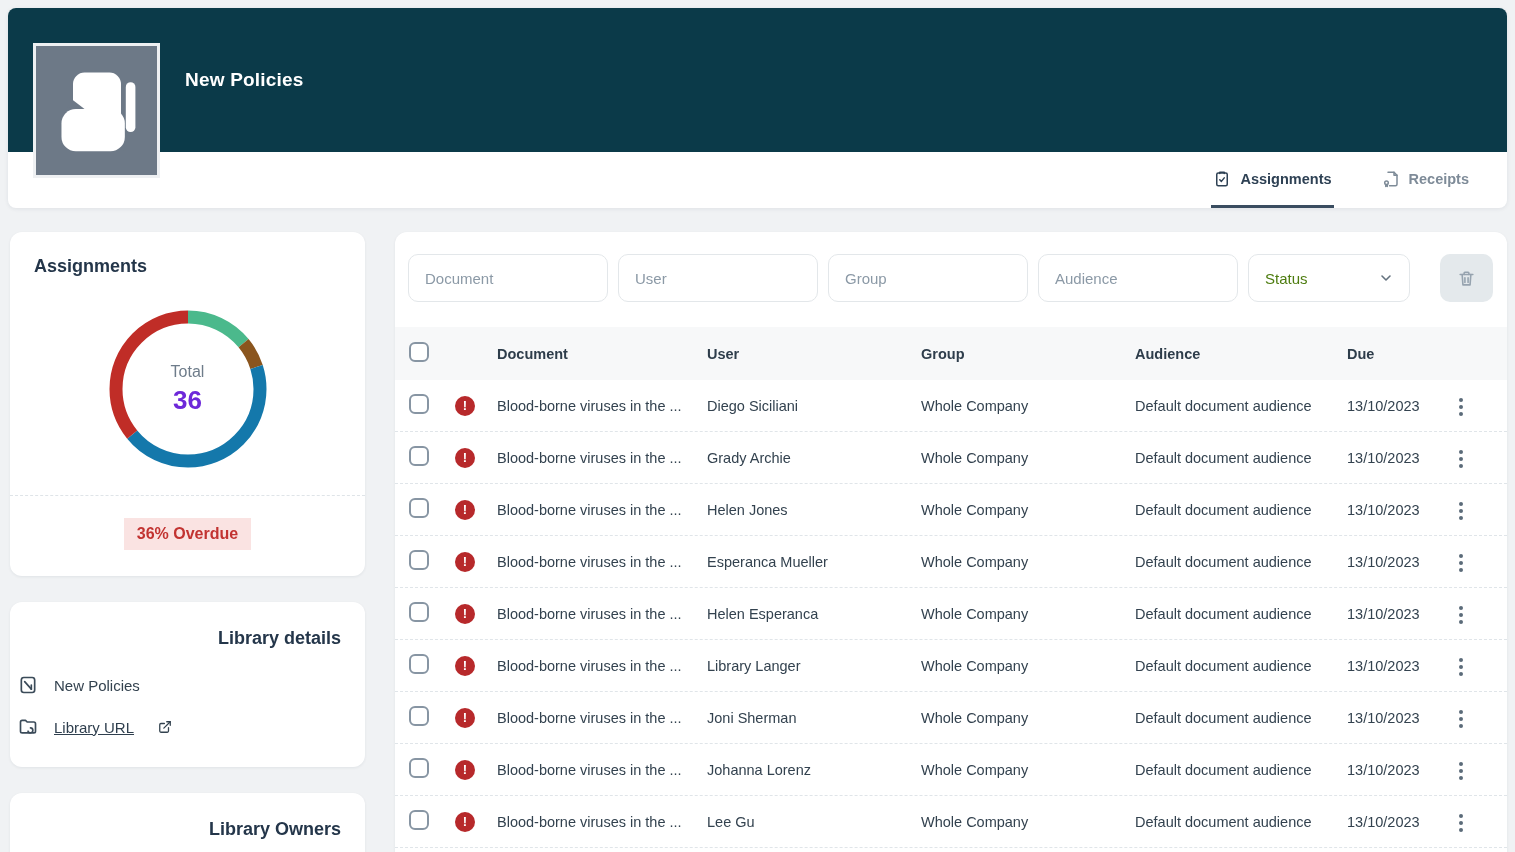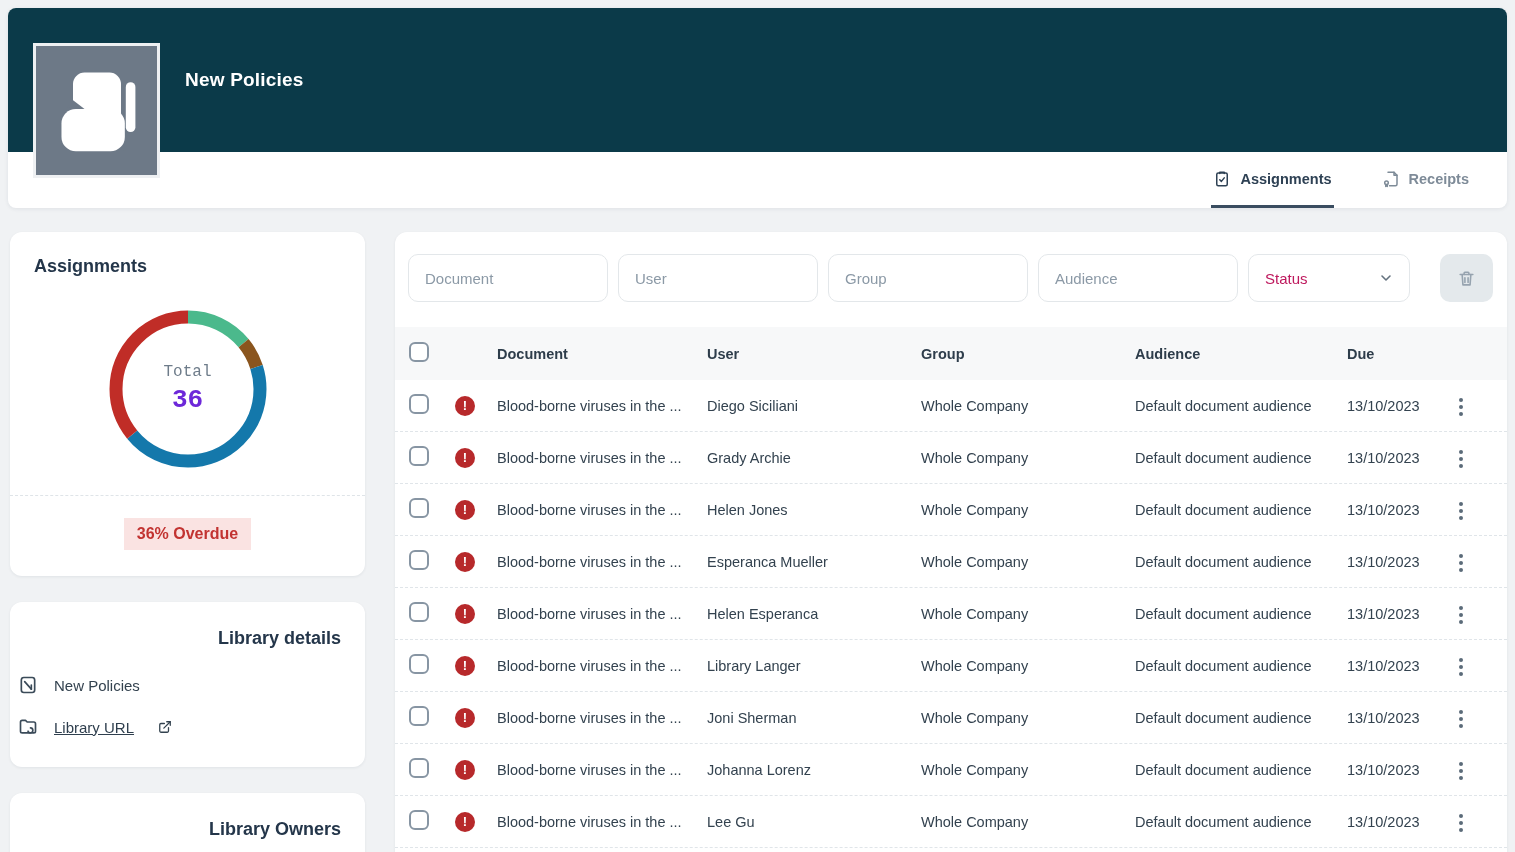--- a/index.html
+++ b/index.html
@@ -79,21 +79,20 @@
     color:#24364a;
   }
 
   
   .assign-card { padding:24px 24px 20px 24px; }
   .donut-wrap { position:relative; width:160px; height:160px; margin:32px auto 26px auto; }
   .donut-center {
     position:absolute; inset:0;
     display:flex; flex-direction:column; align-items:center; justify-content:center;
     gap:4px;
-    font-family:Liberation Mono, monospace;
   }
   .donut-center .lbl { color:#6e7c8a; font-size:16px; }
   .donut-center .val { color:#6d28d9; font-size:26px; font-weight:700; }
   .assign-divider { border-top:1px dashed #dfe4e8; margin:0 -24px 22px -24px; }
   .badge-row { display:flex; justify-content:center; padding-bottom:6px; }
   .overdue-badge {
     background:#fae3e2;
     color:#c23331;
     font-size:16px; font-weight:700;
     padding:7px 13px;
@@ -132,21 +131,21 @@
     outline:none;
     background:#fff;
   }
   .filter-input::placeholder { color:#8b99a6; }
   .status-select {
     width:162px; height:48px;
     border:1px solid #e3e7ea;
     border-radius:10px;
     display:flex; align-items:center; justify-content:space-between;
     padding:0 15px 0 16px;
-    color:#be185d; font-size:15px;
+    color:#4d7c0f; font-size:15px;
     cursor:pointer; background:#fff;
   }
   .trash-btn {
     margin-left:auto;
     width:53px; height:48px;
     background:#e4e9ec;
     border:none; border-radius:10px;
     display:flex; align-items:center; justify-content:center;
     color:#96a3af;
     cursor:pointer;

